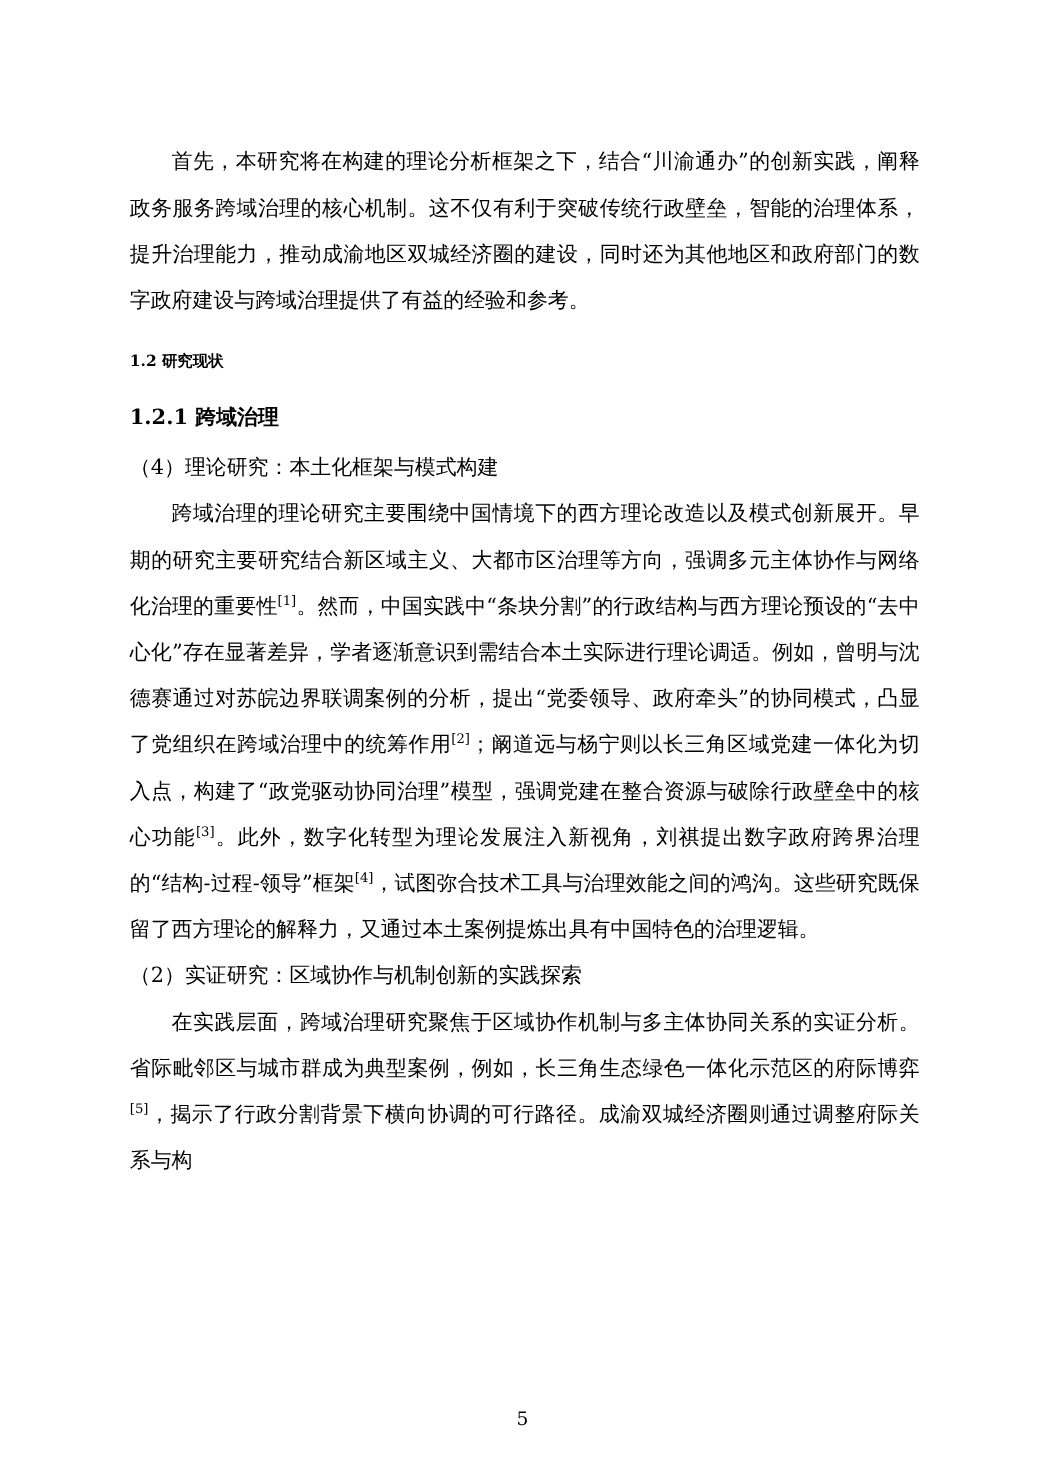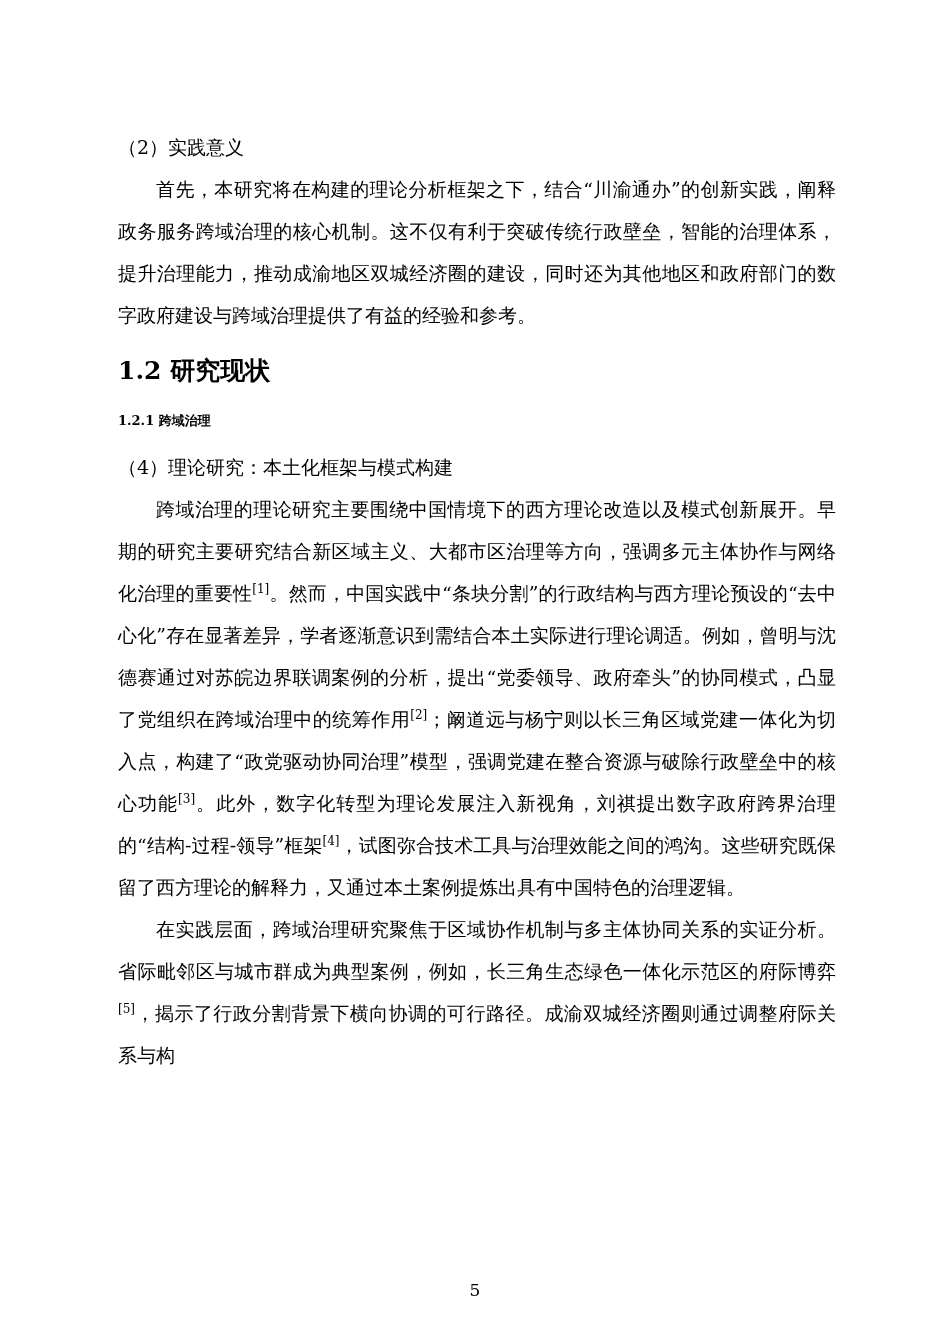--- a/index.html
+++ b/index.html
@@ -29,27 +29,27 @@
     font-size: 19px;
     line-height: 42px;
     text-align: justify;
     font-weight: normal;
   }
   .para {
     text-indent: 2em;
   }
   .h-section {
     margin: 14px 0 8px 0;
-    font-size: 25px;
+    font-size: 14px;
     line-height: 42px;
     font-weight: bold;
   }
   .h-subsection {
     margin: 8px 0 4px 0;
-    font-size: 13px;
+    font-size: 19px;
     line-height: 42px;
     font-weight: bold;
   }
   sup.cite {
     font-size: 12px;
     line-height: 0;
     vertical-align: super;
   }
   .page-number {
     position: absolute;
@@ -60,32 +60,32 @@
     font-size: 17px;
     line-height: 20px;
   }
 </style>
 </head>
 <body>
 
 <div class="page">
   <div class="content">
 
-    <p class="item">（2）实践意义</p>
 
     <p class="para">首先，本研究将在构建的理论分析框架之下，结合“川渝通办”的创新实践，阐释政务服务跨域治理的核心机制。这不仅有利于突破传统行政壁垒，智能的治理体系，提升治理能力，推动成渝地区双城经济圈的建设，同时还为其他地区和政府部门的数字政府建设与跨域治理提供了有益的经验和参考。</p>
 
 
     <h2 class="h-section">1.2 研究现状</h2>
 
     <h3 class="h-subsection">1.2.1 跨域治理</h3>
 
     <p class="item">（4）理论研究：本土化框架与模式构建</p>
 
     <p class="para"><span>跨域治理的理论研究主要围绕中国情境下的西方理论改造以及模式创新展开。早期的研究主要研究结合新区域主义、大都市区治理等方向，强调多元主体协作与网络化治理的重要性</span><sup class="cite">[1]</sup><span>。然而，中国实践中“条块分割”的行政结构与西方理论预设的“去中心化”存在显著差异，学者逐渐意识到需结合本土实际进行理论调适。例如，曾明与沈德赛通过对苏皖边界联调案例的分析，提出“党委领导、政府牵头”的协同模式，凸显了党组织在跨域治理中的统筹作用</span><sup class="cite">[2]</sup><span>；阚道远与杨宁则以长三角区域党建一体化为切入点，构建了“政党驱动协同治理”模型，强调党建在整合资源与破除行政壁垒中的核心功能</span><sup class="cite">[3]</sup><span>。此外，数字化转型为理论发展注入新视角，刘祺提出数字政府跨界治理的“结构-过程-领导”框架</span><sup class="cite">[4]</sup><span>，试图弥合技术工具与治理效能之间的鸿沟。这些研究既保留了西方理论的解释力，又通过本土案例提炼出具有中国特色的治理逻辑。</span></p>
 
+    <p class="item">（2）实证研究：区域协作与机制创新的实践探索</p>
 
     <p class="para"><span>在实践层面，跨域治理研究聚焦于区域协作机制与多主体协同关系的实证分析。省际毗邻区与城市群成为典型案例，例如，长三角生态绿色一体化示范区的府际博弈</span><sup class="cite">[5]</sup><span>，揭示了行政分割背景下横向协调的可行路径。成渝双城经济圈则通过调整府际关系与构</span></p>
 
   </div>
 
   <div class="page-number">5</div>
 </div>
 
 </body></html>

